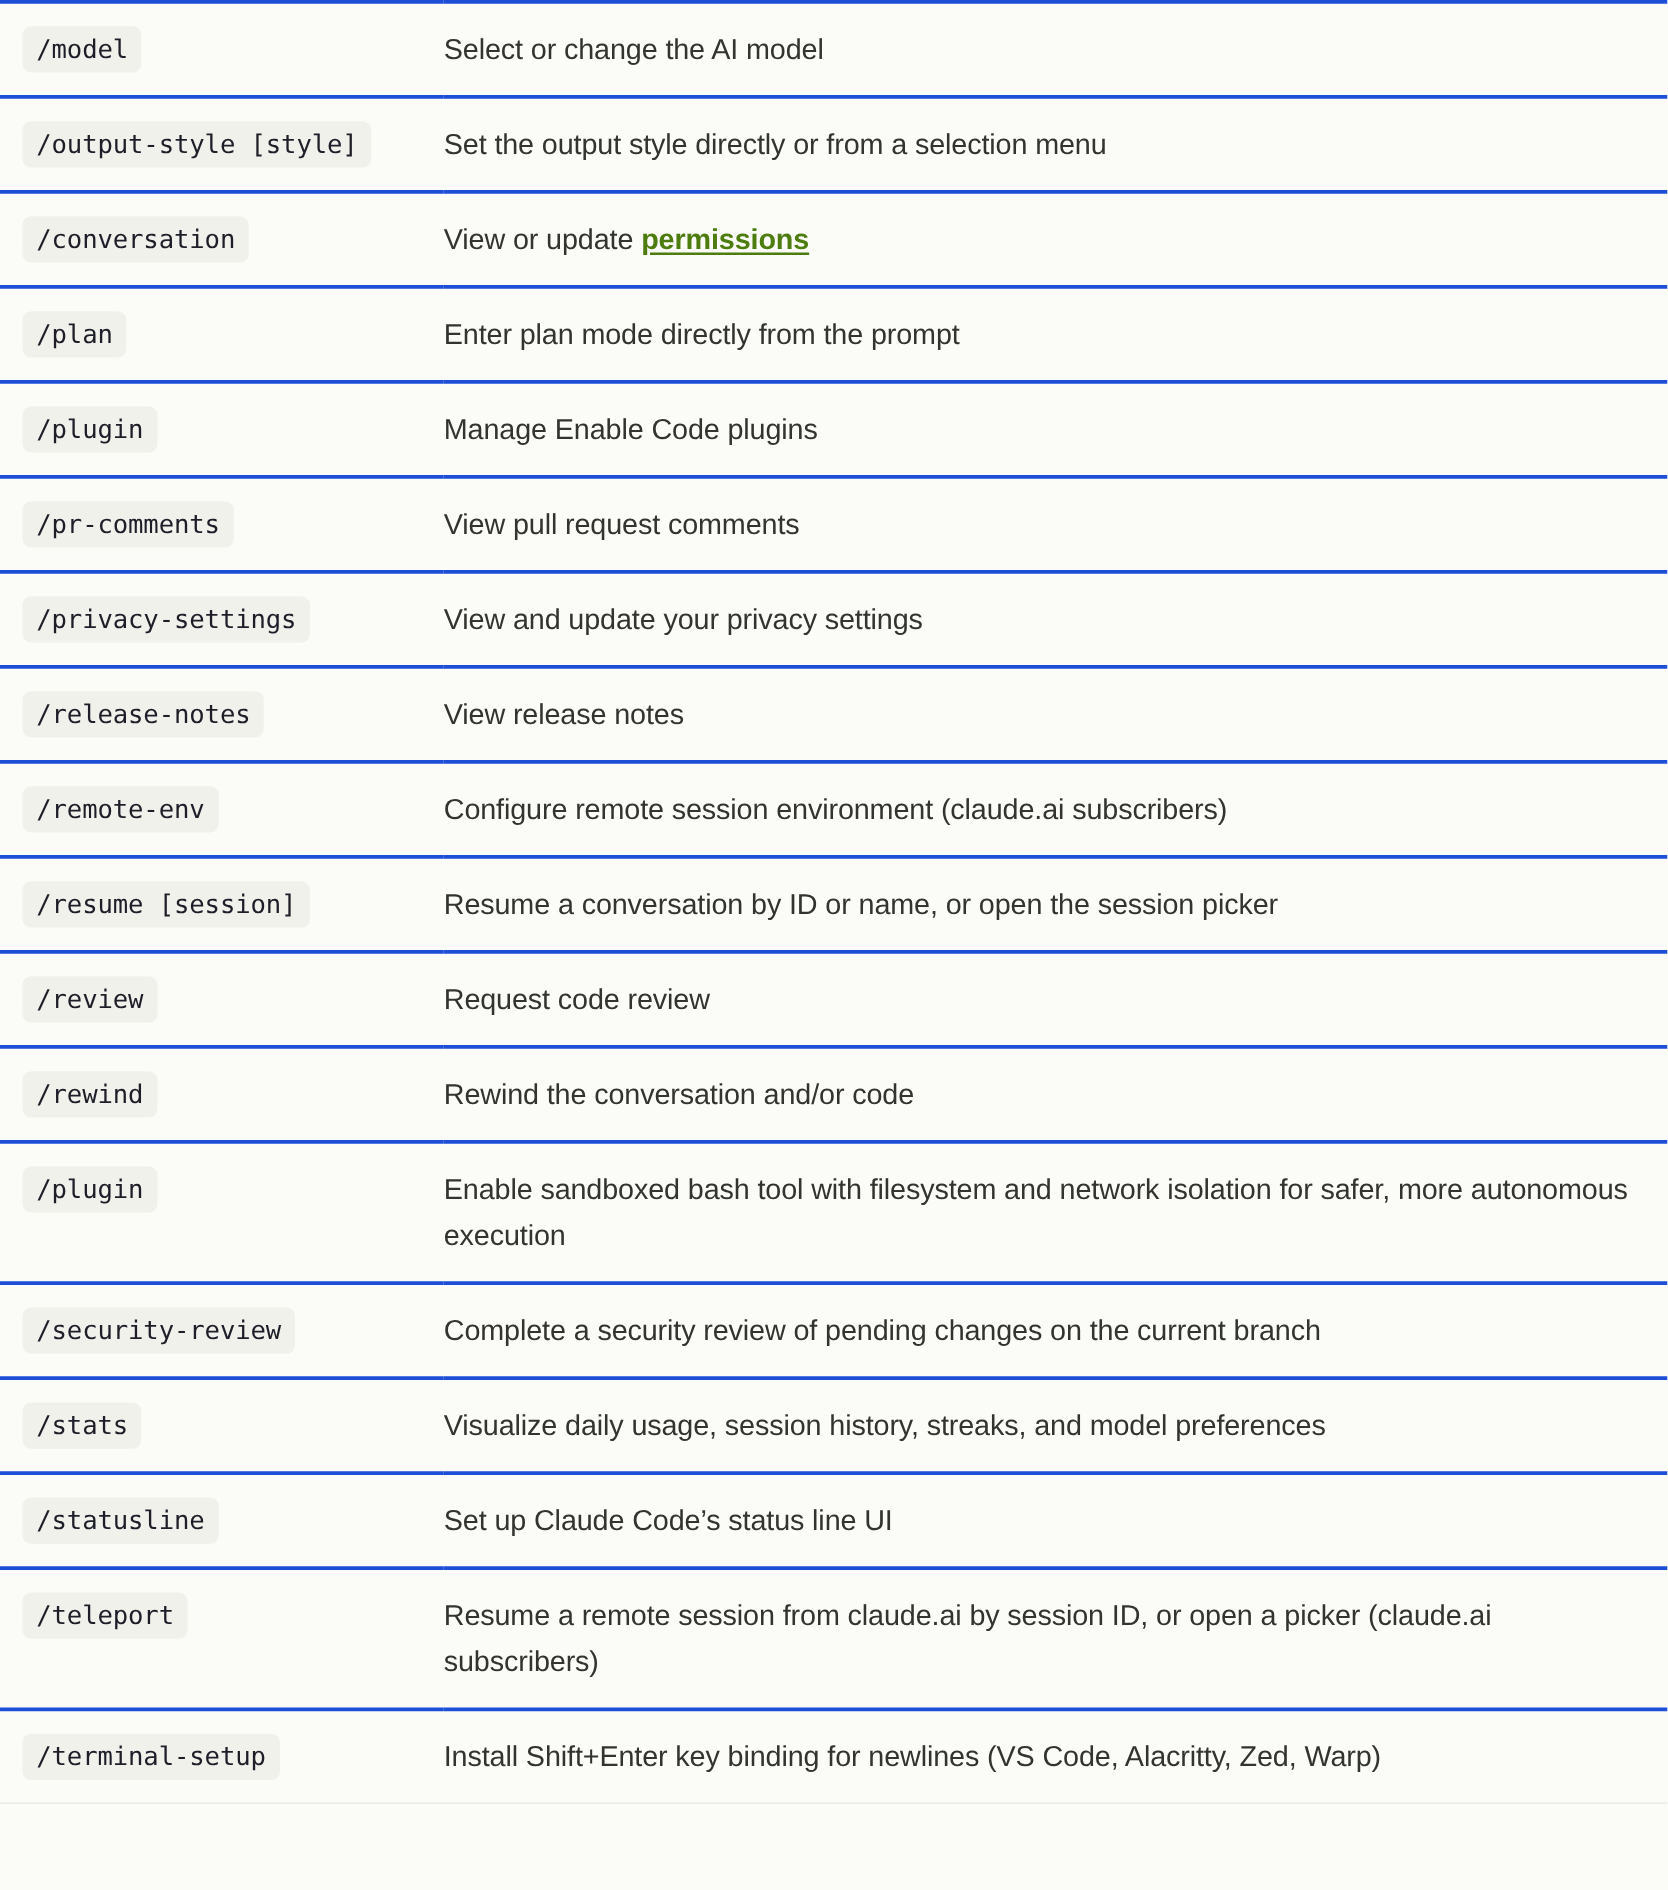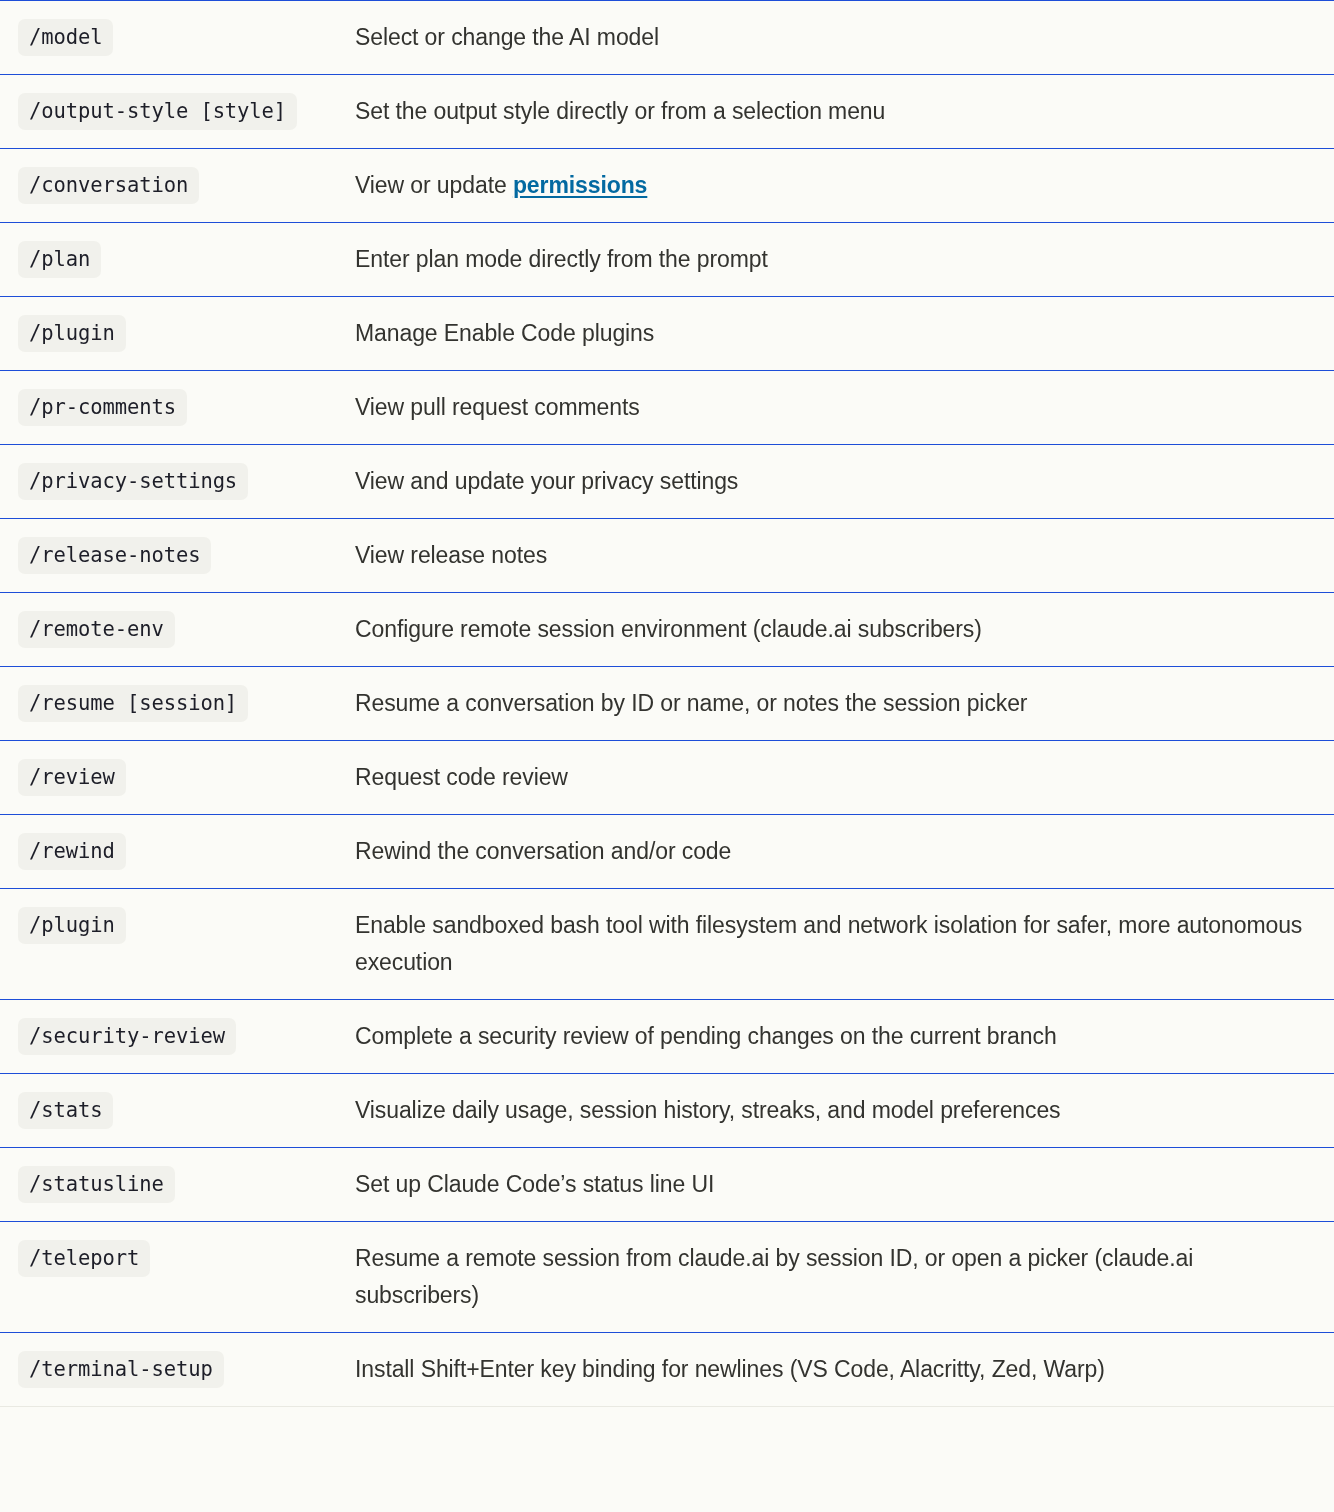--- a/index.html
+++ b/index.html
@@ -18,21 +18,21 @@
     width: 1334px;
     border-collapse: collapse;
     table-layout: fixed;
     background: #fbfbf7;
   }
 
   .commands-table col.col-command { width: 355px; }
   .commands-table col.col-description { width: 979px; }
 
   .commands-table tr {
-    border-top: 1px solid #1d4ed8;
+    border-top: 3px solid #1d4ed8;
   }
   .commands-table tr:last-child {
     border-bottom: 1px solid #e9e9e2;
   }
 
   .commands-table td {
     padding: 0;
     vertical-align: top;
     background: #fbfbf7;
   }
@@ -60,21 +60,21 @@
 
   .desc-text {
     font-family: "Liberation Sans", sans-serif;
     font-size: 23px;
     line-height: 37px;
     color: #33332f;
     letter-spacing: -0.1px;
   }
 
   .desc-link {
-    color: #0369a1;
+    color: #4d7c0f;
     font-weight: bold;
     text-decoration: underline;
     text-underline-offset: 3px;
     text-decoration-thickness: 2px;
     cursor: pointer;
     text-align: center;
   }
 </style>
 </head>
 <body>
@@ -135,21 +135,21 @@
       </tr>
       <tr>
         <td class="cell-command"><code class="cmd-chip">/remote-env</code></td>
         <td class="cell-description">
           <div class="desc-text">Configure remote session environment (claude.ai subscribers)</div>
         </td>
       </tr>
       <tr>
         <td class="cell-command"><code class="cmd-chip">/resume [session]</code></td>
         <td class="cell-description">
-          <div class="desc-text">Resume a conversation by ID or name, or notes the session picker</div>
+          <div class="desc-text">Resume a conversation by ID or name, or open the session picker</div>
         </td>
       </tr>
       <tr>
         <td class="cell-command"><code class="cmd-chip">/review</code></td>
         <td class="cell-description">
           <div class="desc-text">Request code review</div>
         </td>
       </tr>
       <tr>
         <td class="cell-command"><code class="cmd-chip">/rewind</code></td>

